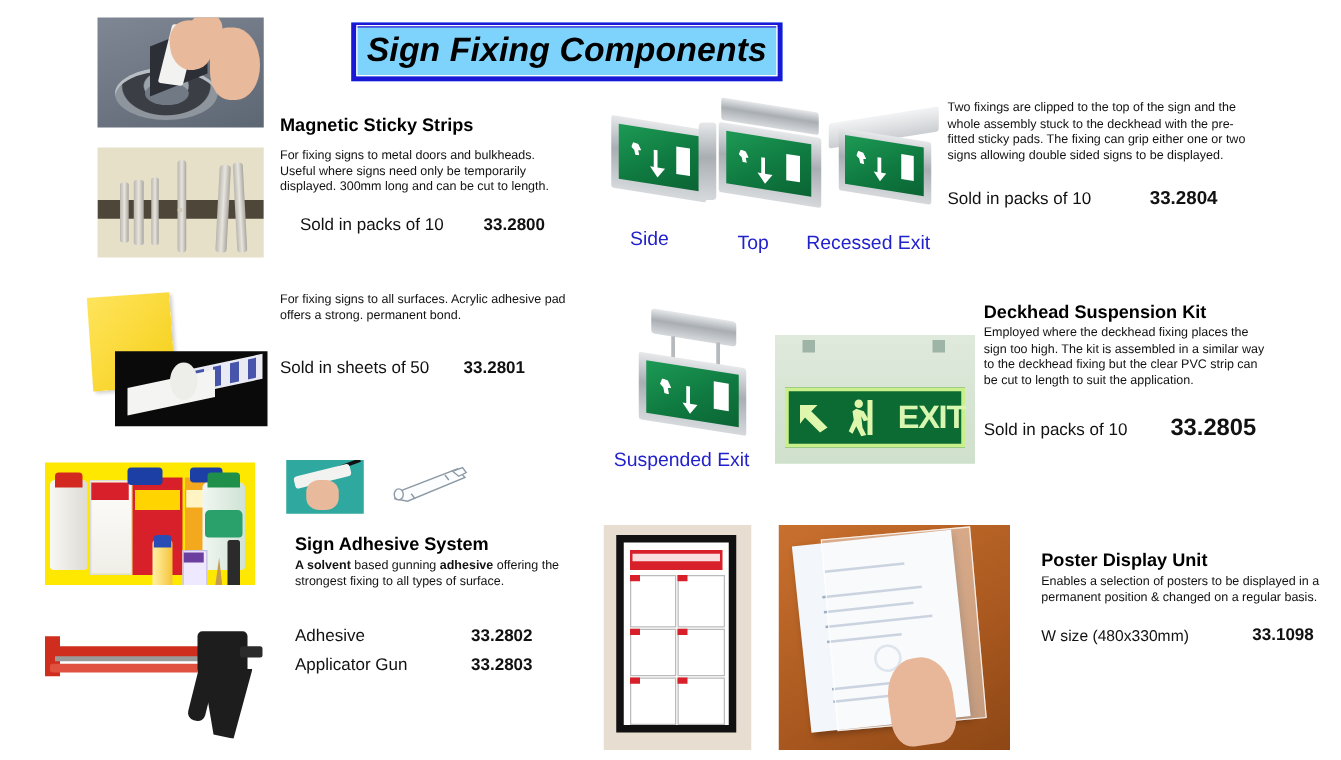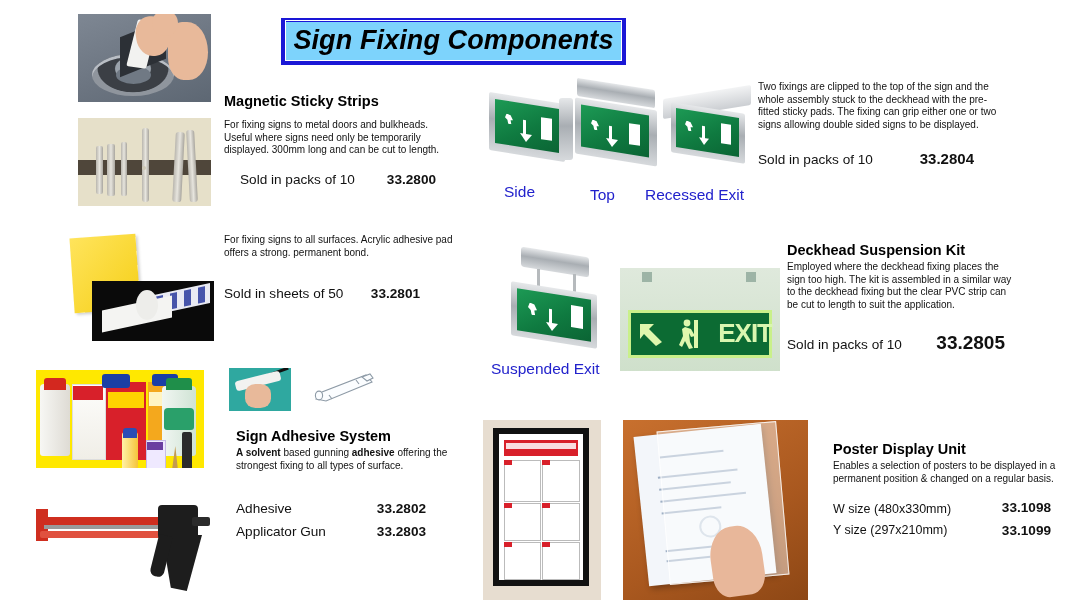--- a/index.html
+++ b/index.html
@@ -333,24 +333,20 @@
   </div>
 </div>
 
 <div class="abs" style="left:833px;top:440px;width:232px;">
   <div class="sec-title">Poster Display Unit</div>
   <div class="sec-body" style="margin-top:2px;">Enables a selection of posters to be displayed in a permanent position &amp; changed on a regular basis.</div>
   <div class="price-row" style="margin-top:14px;width:218px;align-items:flex-end;">
     <span class="lab" style="font-size:12.5px;">W size (480x330mm)</span>
     <span class="code">33.1098</span>
   </div>
-  <div class="price-row" style="margin-top:4px;width:218px;">
-    <span class="lab" style="font-size:12.5px;">Y size (297x210mm)</span>
-    <span class="code">33.1099</span>
-  </div>
 </div>
 
 <div class="photo" id="photo-poster">
   <div id="pf-frame"></div>
   <div id="pf-sheet"></div>
   <div id="pf-head"></div>
   <div class="pf-cell" style="left:21px;top:40px;width:35px;height:40px;"></div>
   <div class="pf-cell" style="left:59px;top:40px;width:36px;height:40px;"></div>
   <div class="pf-cell" style="left:21px;top:83px;width:35px;height:36px;"></div>
   <div class="pf-cell" style="left:59px;top:83px;width:36px;height:36px;"></div>

